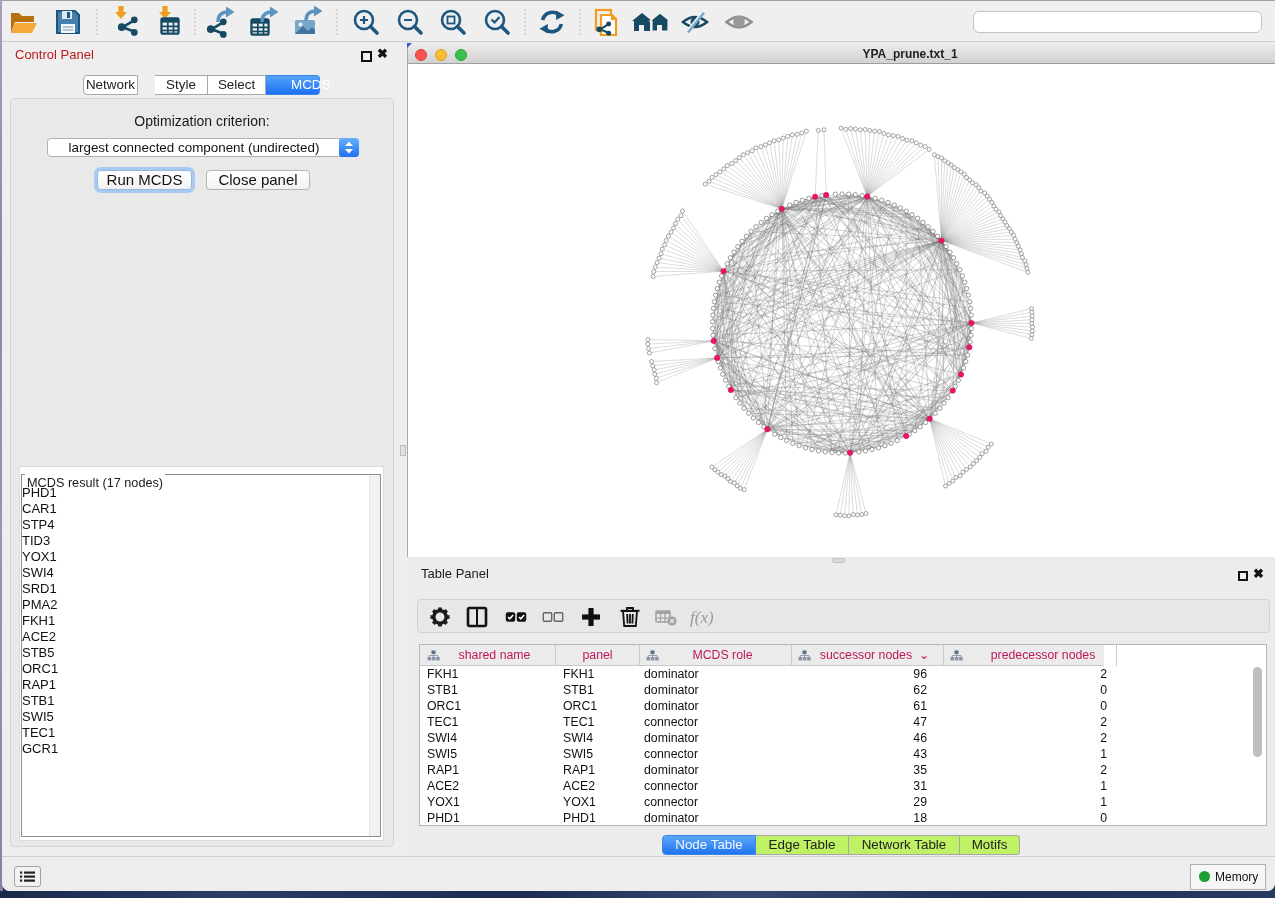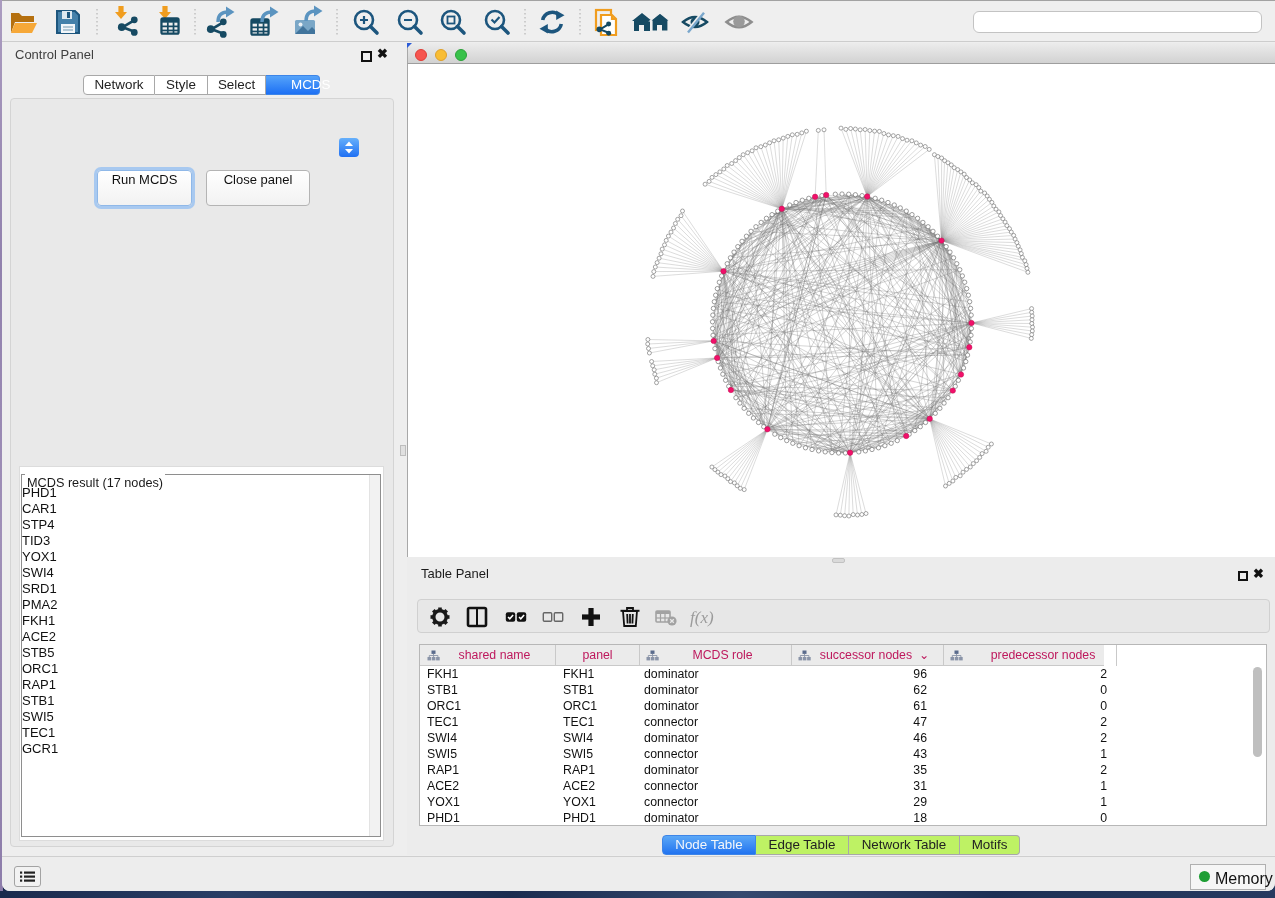--- a/index.html
+++ b/index.html
@@ -5,32 +5,32 @@
 * { margin:0; padding:0; box-sizing:border-box; }
 html,body { width:1275px; height:898px; overflow:hidden; font-family:"Liberation Sans",sans-serif; background:#21304f; }
 .abs { position:absolute; }
 #purple { left:0; top:0; width:3px; height:891px; background:linear-gradient(180deg,#ab9cc0,#9181ad 30%,#a090b8 60%,#8d7daa); }
 #navy { left:0; top:886px; width:1275px; height:12px; background:linear-gradient(90deg,#1a2a4d,#2a3e66 18%,#1b2c50 40%,#35496f 58%,#1e3055 78%,#273a60); }
 #app { left:2px; top:0; width:1273px; height:891px; background:#eeeeee; border-radius:0 0 8px 8px; border-top:1px solid #a2a2a2; overflow:hidden; }
 
 #toolbar { left:0; top:1px; width:1273px; height:40px; background:#efefef; border-bottom:1px solid #cdcdcd; }
 #search { position:absolute; left:971px; top:9px; width:289px; height:22px; background:#fff; border:1px solid #c3c3c3; border-radius:6px; }
 
-#cp-title { left:13px; top:46px; font-size:13px; color:#404040; }
+#cp-title { left:13px; top:46px; font-size:13px; color:#b91c1c; }
 #cp-float { left:359px; top:50px; width:11px; height:11px; border:2px solid #111; }
 #cp-close { left:375px; top:45px; font-size:13px; font-weight:900; color:#111; }
 .tabrow { position:absolute; top:74px; height:20px; line-height:18px; font-size:13.4px; color:#222; text-align:center; background:#fff; border:1px solid #a8a8a8; border-left:none; }
 .tabrow.first { border-left:1px solid #a8a8a8; border-radius:4px 0 0 4px; }
 .tabrow.last { border-radius:0 4px 4px 0;padding-left:25px; }
 .tabrow.sel { background:linear-gradient(180deg,#55a3fa,#1d70f4); color:#fff; border-color:#3d85e8; }
 #cp-panel { left:8px; top:97px; width:384px; height:749px; background:#e9e9e9; border:1px solid #d4d4d4; border-radius:4px; }
 #optlabel { left:0; top:112px; width:400px; text-align:center; font-size:14px; color:#1a1a1a; }
 #combo { left:45px; top:137px; width:312px; height:19px; background:#fff; border:1px solid #b1b1b1; border-radius:4px; font-size:13.4px; color:#111; text-align:center; line-height:17px; padding-right:18px; }
 #combo-btn { left:337px; top:137px; width:20px; height:19px; background:linear-gradient(180deg,#66b0fb,#2070f3); border-radius:3px 4px 4px 3px; }
-.btn { position:absolute; top:169px; height:36px; background:linear-gradient(180deg,#ffffff,#f2f2f2); border:1px solid #b4b4b4; border-radius:4px; font-size:13px; color:#111; text-align:center; line-height:18px; }
+.btn { position:absolute; top:169px; height:20px; background:linear-gradient(180deg,#ffffff,#f2f2f2); border:1px solid #b4b4b4; border-radius:4px; font-size:15px; color:#111; text-align:center; line-height:18px; }
 #btn-run { left:95px; width:95px; box-shadow:0 0 0 3px rgba(125,180,245,.6); border-color:#8fb8e8; }
 #btn-close { left:204px; width:104px; }
 #mwhite { left:17px; top:465px; width:365px; height:375px; background:#fff; border:1px solid #dcdcdc; }
 #fieldset { left:19px; top:473px; width:360px; height:363px; border:1px solid #8e8e8e; }
 #fieldlabel { left:23px; top:467px; background:#fff; padding:8px 2px; font-size:12.7px; color:#1a1a1a; }
 #mlist { left:20px; top:484px; font-size:13px; color:#111; line-height:16px; }
 #mtrack { left:367px; top:474px; width:11px; height:361px; background:#f2f2f2; border-left:1px solid #e3e3e3; }
 
 #vgrip { left:398px; top:444px; width:6px; height:11px; background:#e0e0e0; border:1px solid #bdbdbd; }
 
@@ -57,21 +57,21 @@
 .btab { position:absolute; top:834px; height:20px; background:#bef264; border:1px solid #a8a8a8; border-left:none; font-size:13.4px; color:#222; text-align:center; line-height:18px; }
 .btab.first { border-left:1px solid #a8a8a8; border-radius:4px 0 0 4px; }
 .btab.last { border-radius:0 4px 4px 0; }
 .btab.sel { background:linear-gradient(180deg,#5ba8f7,#2173f0); color:#f5f7fa; border-color:#3d85e8; }
 
 #sb-line { left:0; top:855px; width:1273px; height:1px; background:#cfcfcf; }
 #statusbar { left:0; top:856px; width:1273px; height:35px; background:#ededed; }
 #sb-btn { left:12px; top:865px; width:27px; height:21px; border:1px solid #a3a3a3; border-radius:3px; background:#f2f2f2; }
 #mem-btn { left:1188px; top:863px; width:76px; height:26px; border:1px solid #b0b0b0; background:#f6f6f6; font-size:12px; color:#111; }
 #mem-dot { left:1197px; top:870px; width:11px; height:11px; border-radius:50%; background:#1e9e35; }
-#mem-text { left:1213px; top:869px; font-size:16px; color:#111; }
+#mem-text { left:1213px; top:869px; font-size:12px; color:#111; }
 </style>
 </head>
 <body>
 <div class="abs" id="navy"></div>
 <div class="abs" id="purple"></div>
 <div class="abs" id="app">
   <div class="abs" id="toolbar">
       <svg width="1273" height="40" style="position:absolute;left:0;top:0">
         <g transform="translate(22,20)">
 <path d="M -13 -9 L -5 -9 L -2 -6 L 10 -6 L 10 -2 L -13 -2 Z" fill="#b5700f"></path>
@@ -205,43 +205,46 @@
           <circle cx="-1" cy="-1.5" r="5.5" fill="none" stroke="#6d6d6d" stroke-width="1.6"></circle>
           <line x1="3" y1="2.5" x2="7.5" y2="7" stroke="#6d6d6d" stroke-width="1.8"></line>
         </g>
       </svg>
       <div id="search"></div>
     </div>
 
   <div class="abs" id="cp-title">Control Panel</div>
   <div class="abs" id="cp-float"></div>
   <div class="abs" id="cp-close">✖</div>
-  <div class="tabrow first" style="left:81px;width:72px;">Network</div>
+  <div class="tabrow first" style="left:81px;width:55px;">Network</div>
   <div class="tabrow" style="left:153px;width:53px;">Style</div>
   <div class="tabrow" style="left:206px;width:58px;">Select</div>
   <div class="tabrow last sel" style="left:264px;width:54px;">MCDS</div>
   <div class="abs" id="cp-panel"></div>
+  <div class="abs" id="optlabel">Optimization criterion:</div>
+  <div class="abs" id="combo">largest connected component (undirected)</div>
   <div class="abs" id="combo-btn"><svg width="20" height="19">
         <path d="M 6 8 L 10 3.5 L 14 8 Z" fill="#fff"></path>
         <path d="M 6 11 L 10 15.5 L 14 11 Z" fill="#fff"></path>
       </svg></div>
   <div class="btn" id="btn-run">Run MCDS</div>
   <div class="btn" id="btn-close">Close panel</div>
   <div class="abs" id="mwhite"></div>
   <div class="abs" id="fieldset"></div>
   <div class="abs" id="mtrack"></div>
   <div class="abs" id="fieldlabel">MCDS result (17 nodes)</div>
   <div class="abs" id="mlist">PHD1<br>CAR1<br>STP4<br>TID3<br>YOX1<br>SWI4<br>SRD1<br>PMA2<br>FKH1<br>ACE2<br>STB5<br>ORC1<br>RAP1<br>STB1<br>SWI5<br>TEC1<br>GCR1</div>
   <div class="abs" id="vgrip"></div>
 
   <div class="abs" id="nf-title"></div>
   <div class="abs" id="nf-corner"></div>
   <div class="light" style="left:413px;background:#f6554f;border:1px solid #df3d36;"></div>
   <div class="light" style="left:433px;background:#f8bd34;border:1px solid #dfa02a;"></div>
   <div class="light" style="left:453px;background:#38c24a;border:1px solid #2ba13a;"></div>
+  <div class="abs" id="nf-text">YPA_prune.txt_1</div>
   <div class="abs" id="canvas"></div>
   <svg width="868" height="493" viewBox="406 63 868 493" style="position:absolute;left:406px;top:63px">
       <g stroke="#6f6f6f" stroke-opacity="0.35" stroke-width="0.85">
         <line x1="939.5" y1="239.6" x2="840.0" y2="193.0"></line>
         <line x1="939.5" y1="239.6" x2="846.7" y2="193.2"></line>
         <line x1="939.5" y1="239.6" x2="853.4" y2="193.7"></line>
         <line x1="939.5" y1="239.6" x2="860.1" y2="194.6"></line>
         <line x1="939.5" y1="239.6" x2="873.2" y2="197.3"></line>
         <line x1="939.5" y1="239.6" x2="879.7" y2="199.2"></line>
         <line x1="939.5" y1="239.6" x2="886.0" y2="201.5"></line>

